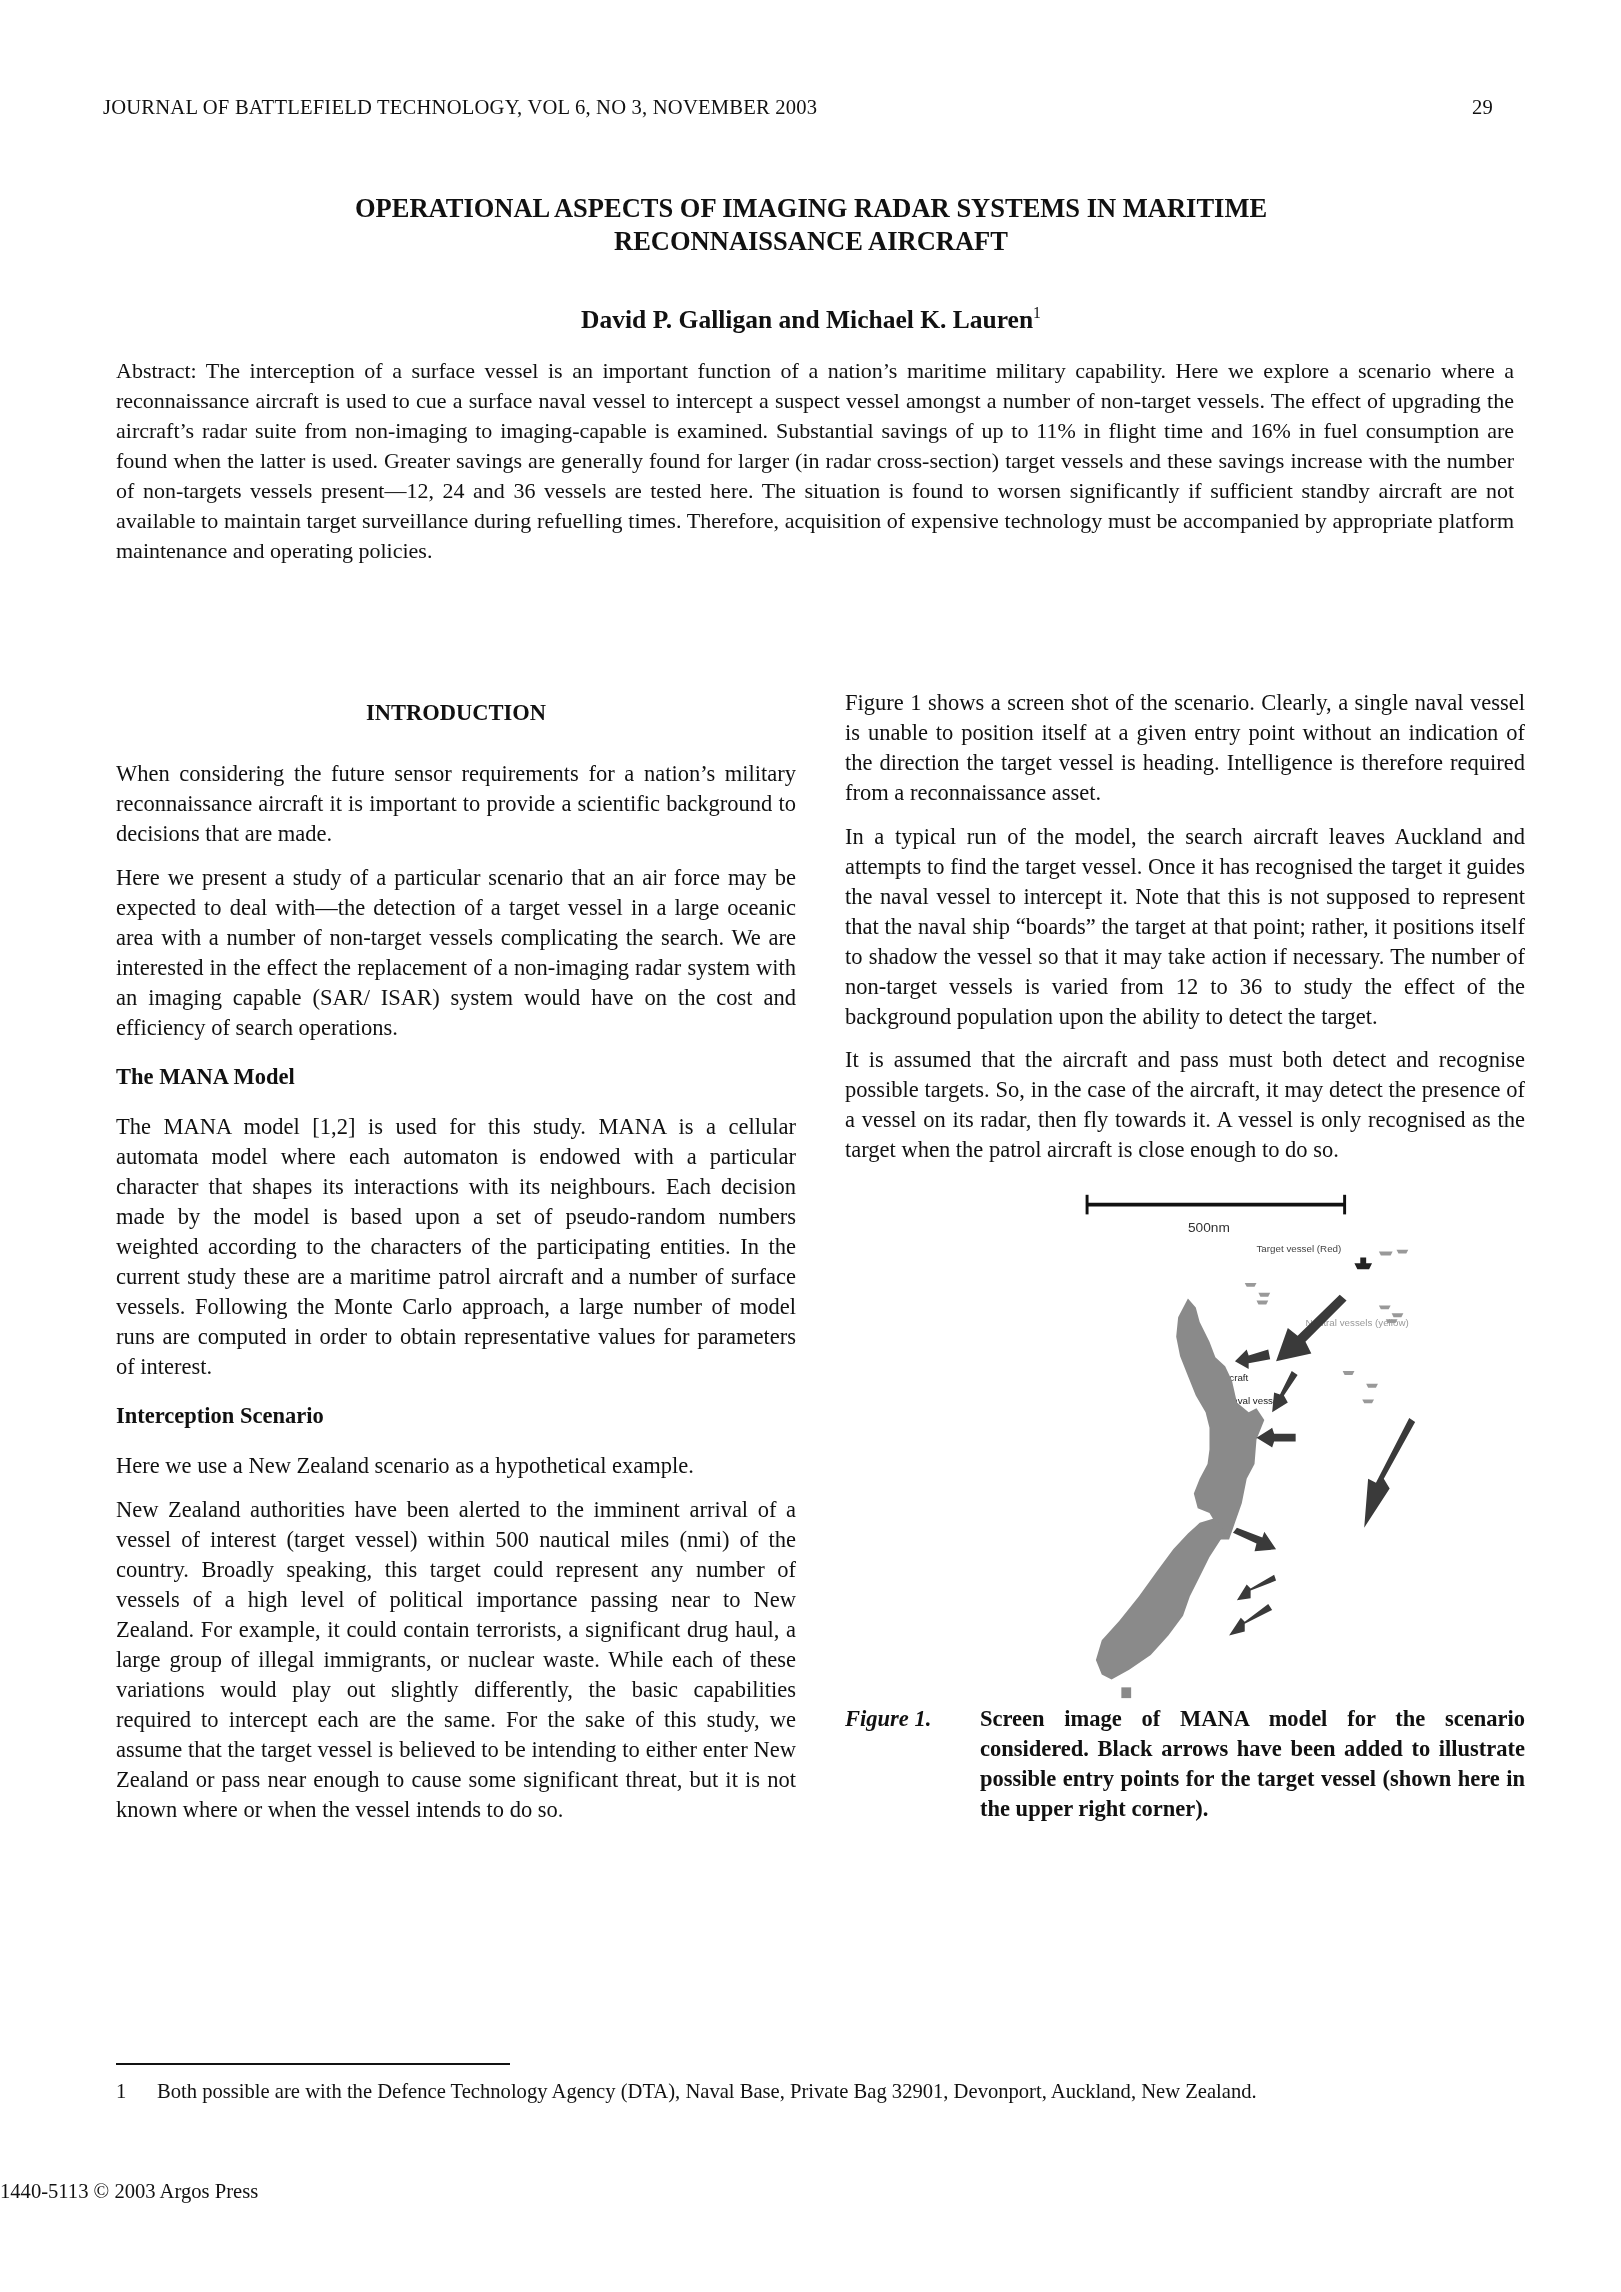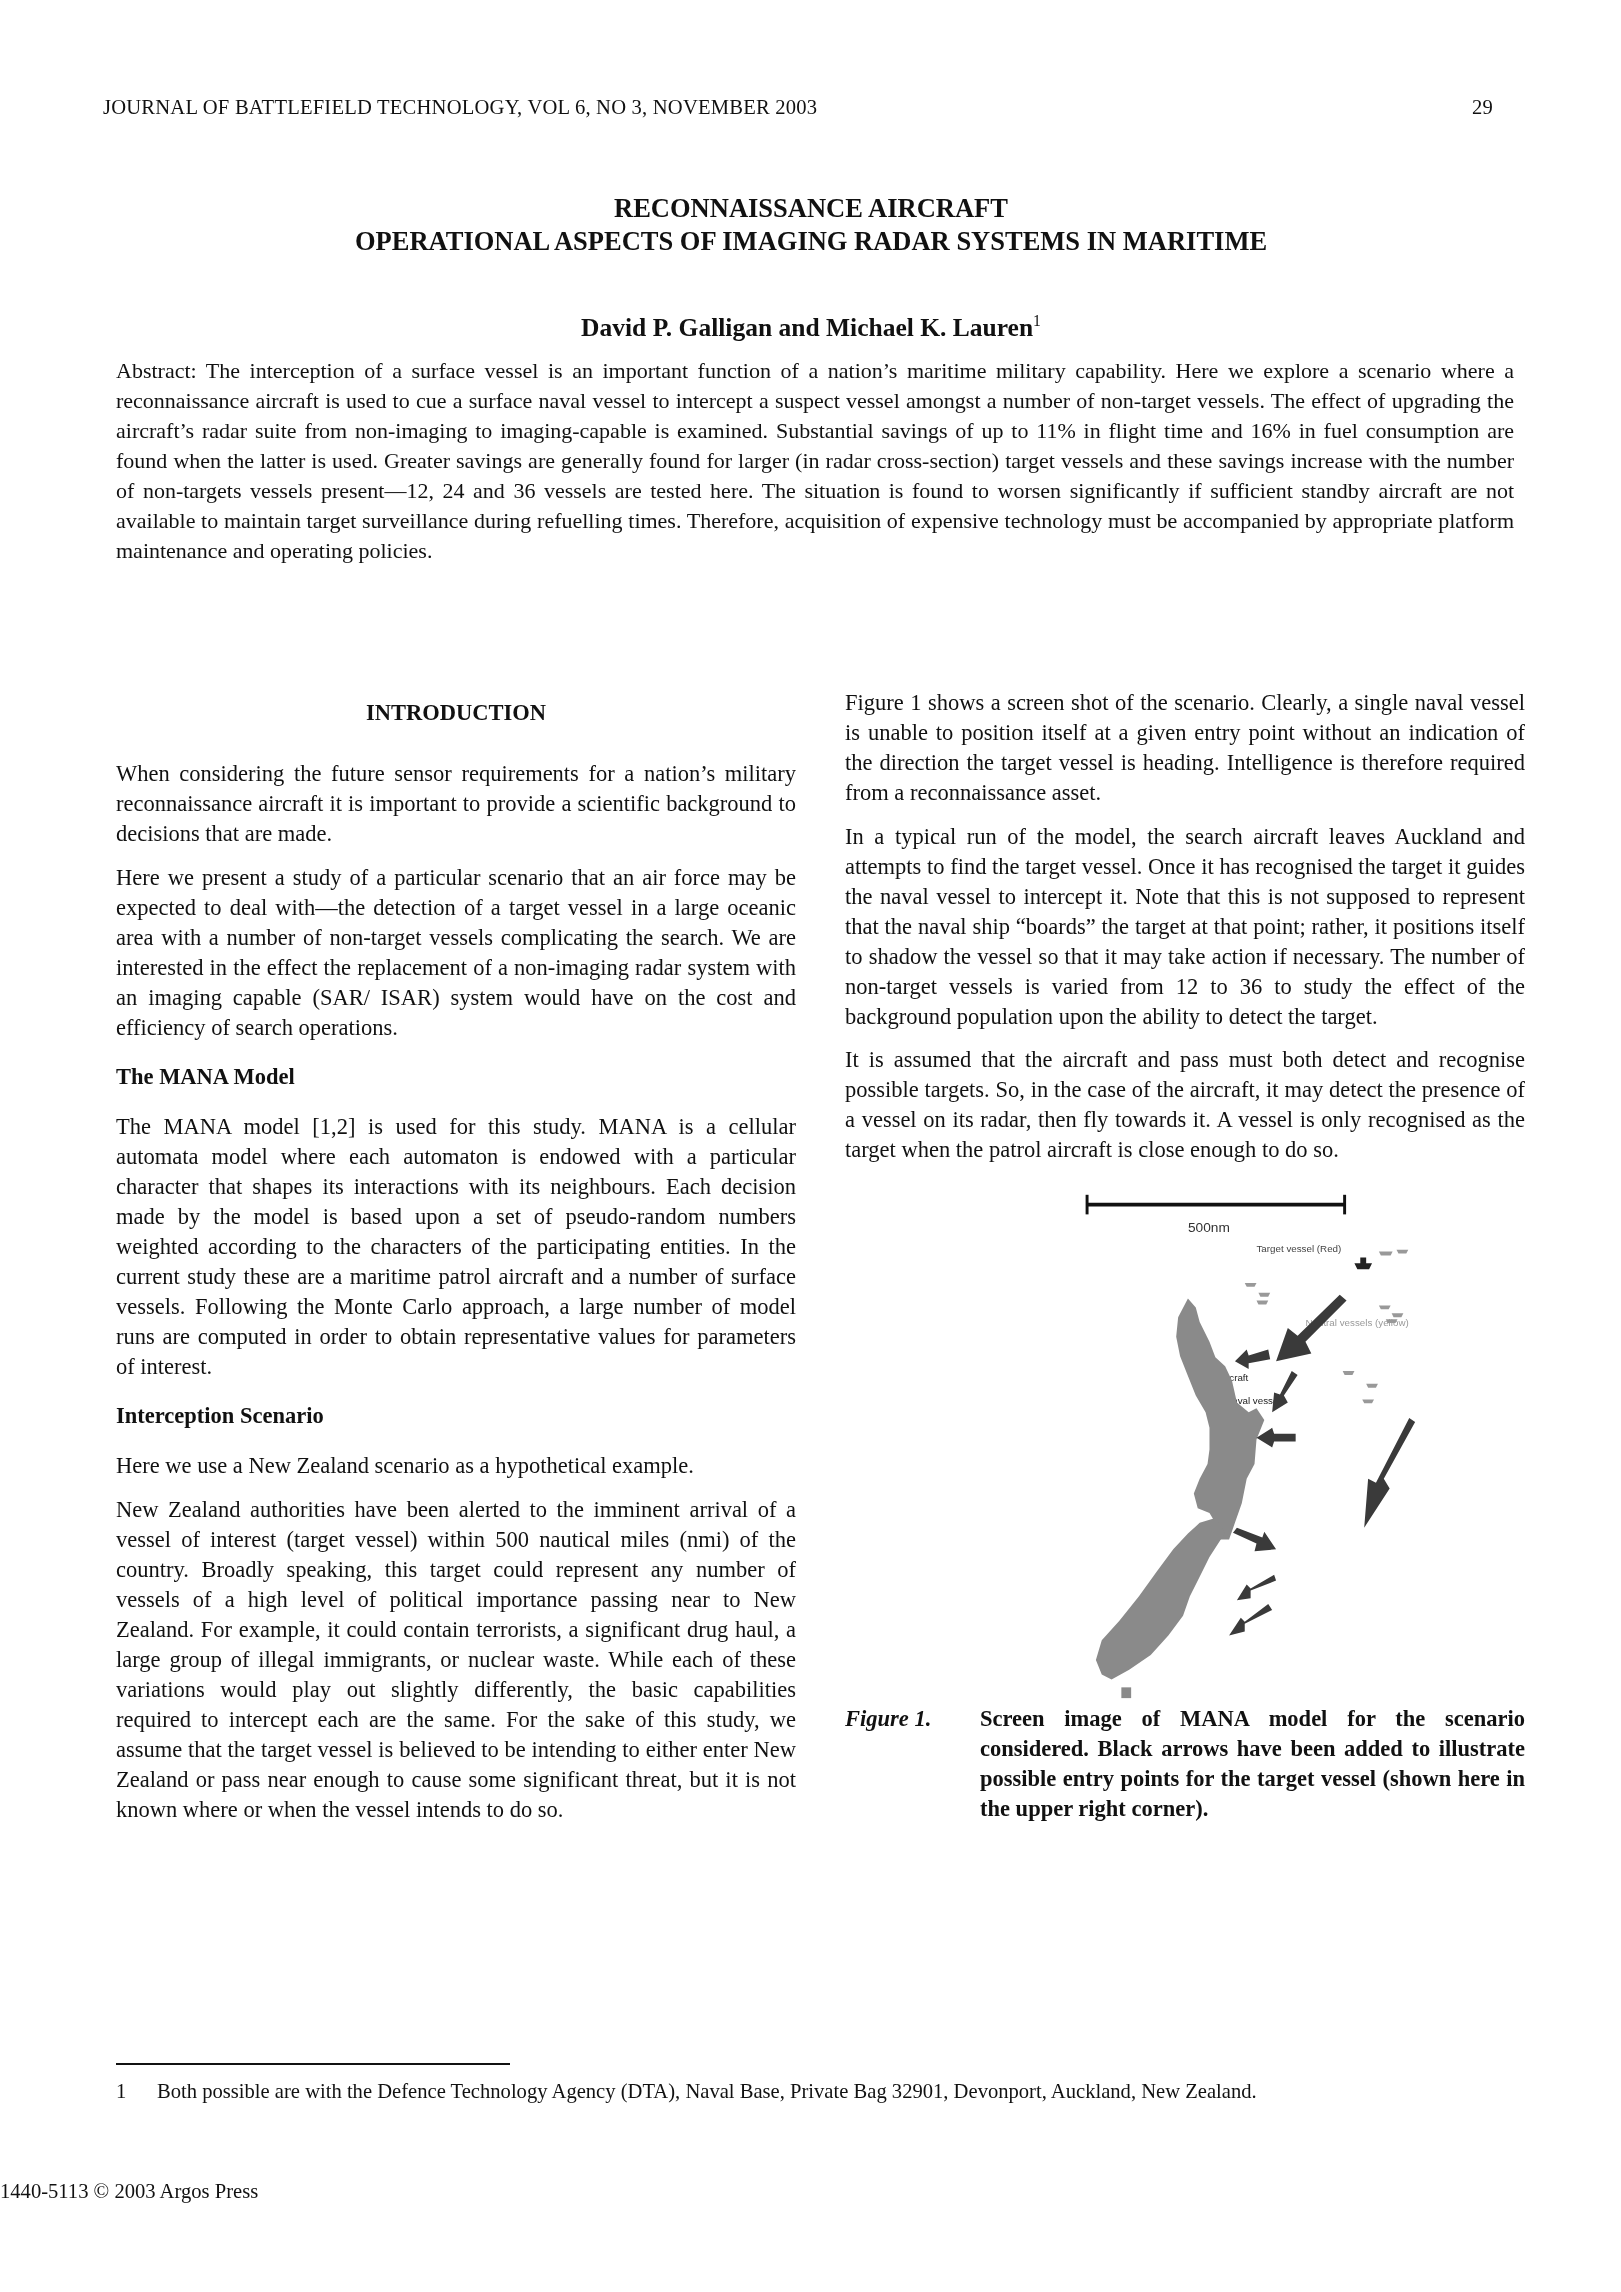--- a/index.html
+++ b/index.html
@@ -3,21 +3,21 @@
 <meta charset="utf-8">
 <style>
   html, body { margin: 0; padding: 0; background: #ffffff; }
   body { width: 1621px; height: 2293px; position: relative; overflow: hidden;
          font-family: "Liberation Serif", "DejaVu Serif", serif; color: #111; }
   .running-head { position: absolute; top: 96px; left: 103px; width: 1390px;
                   display: flex; justify-content: space-between; font-size: 20.6px; letter-spacing: 0.2px; }
   .title { position: absolute; top: 192px; left: 116px; width: 1390px; text-align: center;
            font-weight: bold; font-size: 26.5px; line-height: 33px; }
   .authors { position: absolute; top: 304px; left: 116px; width: 1390px; text-align: center;
-             font-weight: bold; font-size: 25.5px; margin-top: 8px; }
+             font-weight: bold; font-size: 25.5px; }
   .authors sup { font-size: 15.7px; font-weight: normal; vertical-align: super; }
   .abstract { position: absolute; top: 356px; left: 116px; width: 1398px; font-weight: normal;
               font-size: 22px; line-height: 30px; text-align: justify; }
   .col { position: absolute; top: 698px; width: 680px; font-size: 22.5px; line-height: 30px; }
   .col-left { left: 116px; }
   .col-right { left: 833px; top: 688px; margin-left: 12px; }
   .col p { margin: 0 0 13.7px 0; text-align: justify; }
   .sec-heading { text-align: center; font-weight: bold; font-size: 22.5px; margin: 0 0 31px 0; }
   .subsec-heading { font-weight: bold; font-size: 22.5px; margin: 19.6px 0 19.6px 0; }
   .figure { position: relative; width: 680px; height: 519px; margin-top: 19.6px; }
@@ -32,22 +32,22 @@
 </style>
 </head>
 <body>
 
 <div class="running-head">
   <span>JOURNAL OF BATTLEFIELD TECHNOLOGY, VOL 6, NO 3, NOVEMBER 2003</span>
   <span>29</span>
 </div>
 
 <div class="title">
+  <div>OPERATIONAL ASPECTS OF IMAGING RADAR SYSTEMS IN MARITIME</div>
   <div>RECONNAISSANCE AIRCRAFT</div>
-  <div>OPERATIONAL ASPECTS OF IMAGING RADAR SYSTEMS IN MARITIME</div>
 </div>
 
 <div class="authors">
   <span>David P. Galligan and Michael K. Lauren</span><sup>1</sup>
 </div>
 
 <div class="abstract">Abstract: The interception of a surface vessel is an important function of a nation’s maritime military capability. Here we explore a scenario where a reconnaissance aircraft is used to cue a surface naval vessel to intercept a suspect vessel amongst a number of non-target vessels. The effect of upgrading the aircraft’s radar suite from non-imaging to imaging-capable is examined. Substantial savings of up to 11% in flight time and 16% in fuel consumption are found when the latter is used. Greater savings are generally found for larger (in radar cross-section) target vessels and these savings increase with the number of non-targets vessels present—12, 24 and 36 vessels are tested here. The situation is found to worsen significantly if sufficient standby aircraft are not available to maintain target surveillance during refuelling times. Therefore, acquisition of expensive technology must be accompanied by appropriate platform maintenance and operating policies.</div>
 
 <div class="col col-left">
   <div class="sec-heading">INTRODUCTION</div>

